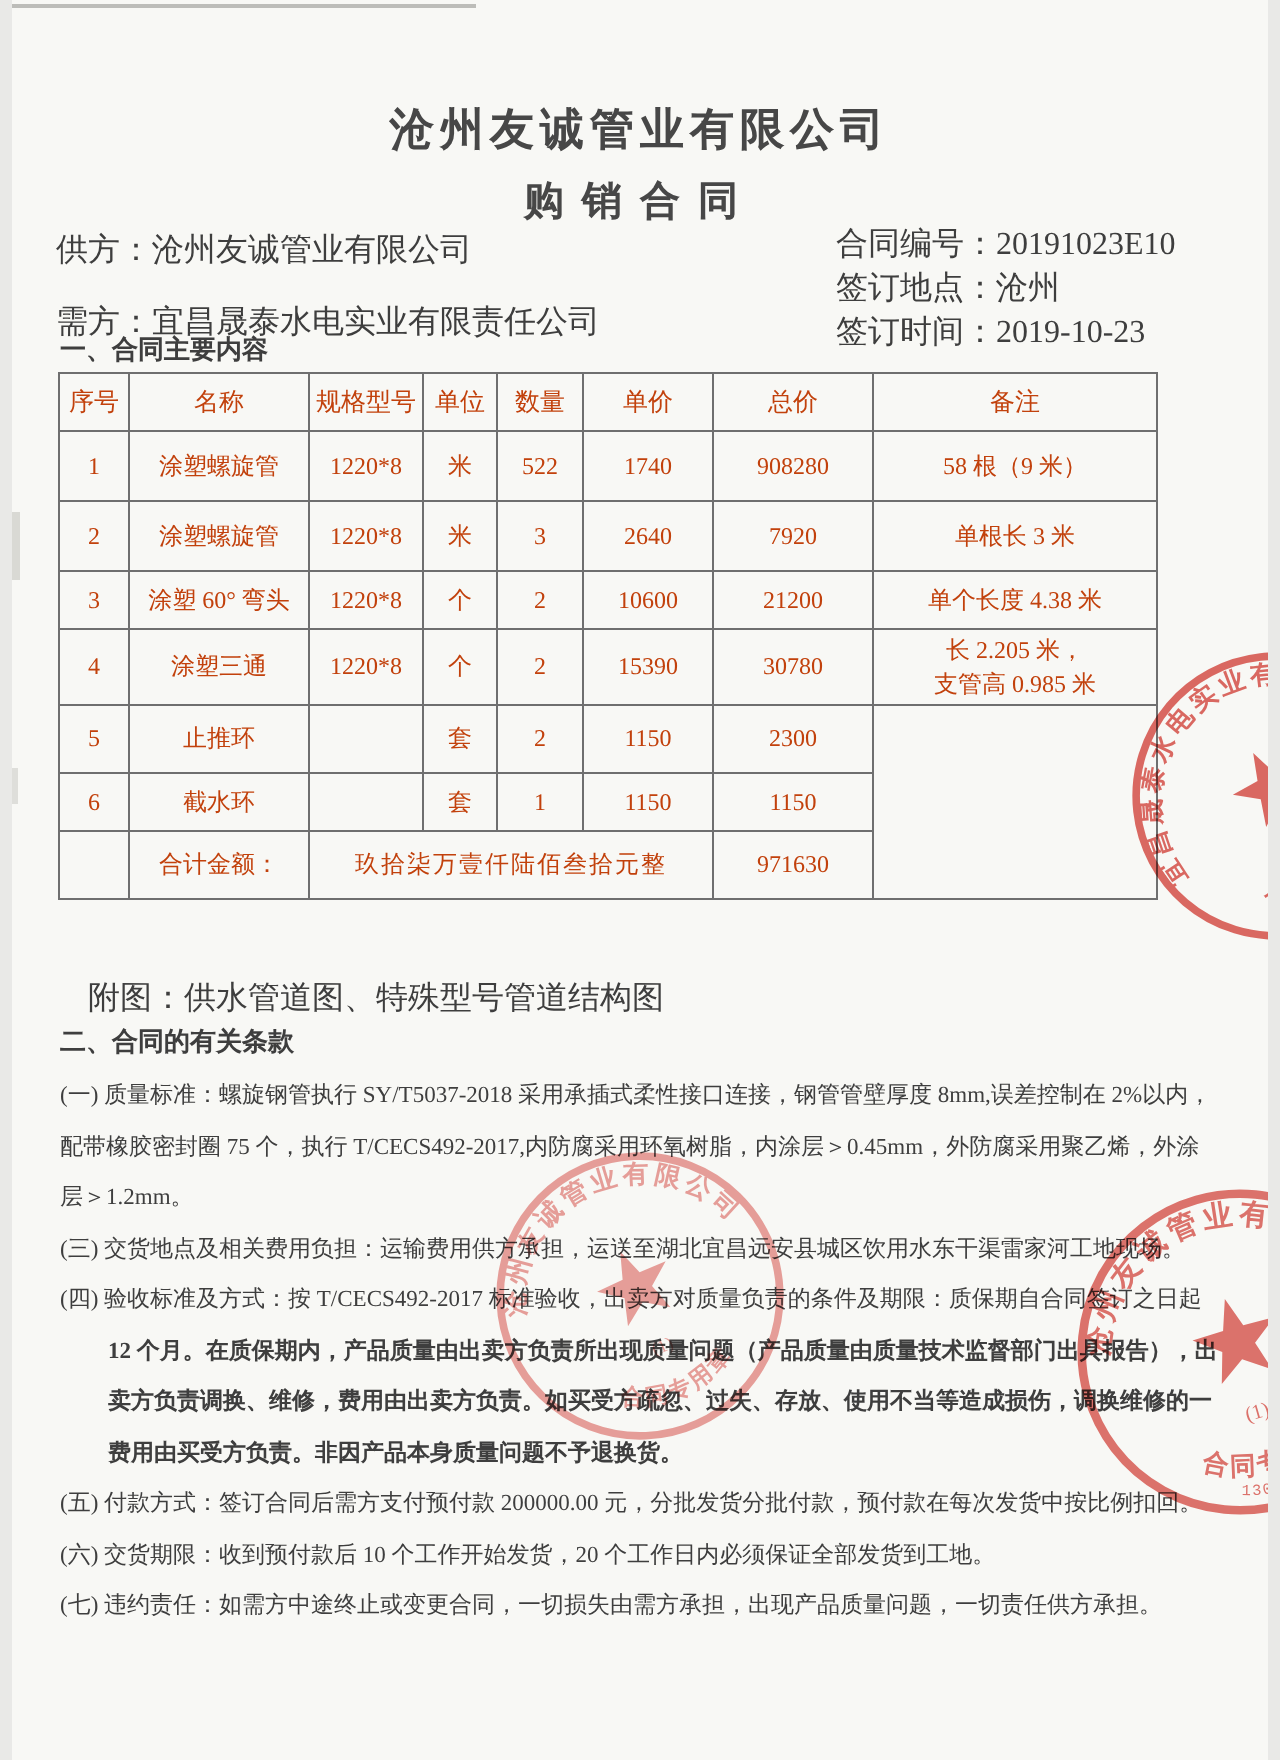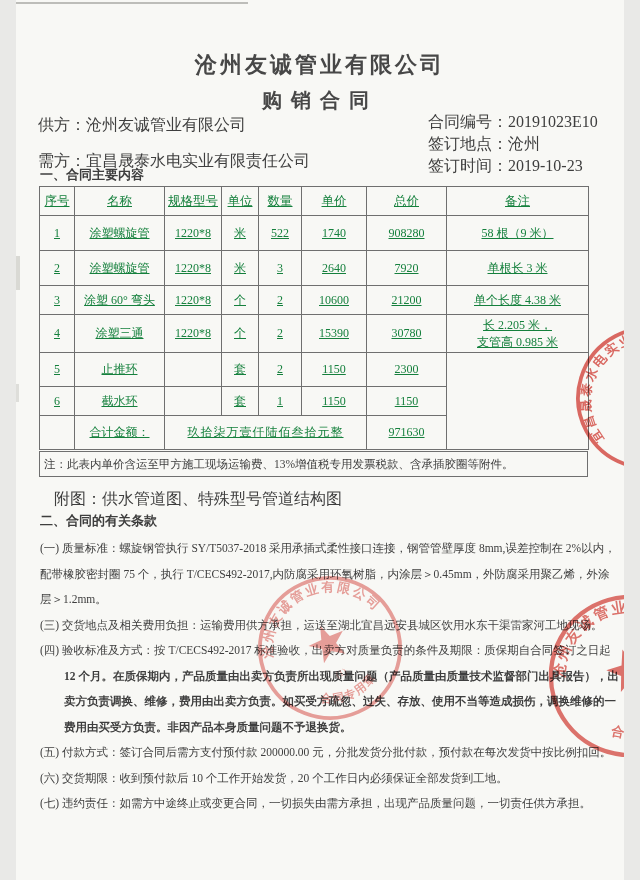--- a/index.html
+++ b/index.html
@@ -1,17 +1,17 @@
 <!DOCTYPE html>
 <html><head>
 <meta charset="utf-8">
 <style>
   html,body{margin:0;padding:0;background:#e9e9e7;}
   .page{position:relative;width:608px;height:880px;margin:0 auto;background:#f8f8f5;
-        overflow:hidden;font-family:"Liberation Serif","DejaVu Serif",serif;color:#3e3e3e;}
+        overflow:hidden;font-family:"Liberation Serif","DejaVu Serif",serif;color:#3e3e3e;padding-left:20px;}
   .abs{position:absolute;}
   .scan-line{left:0;top:2px;width:232px;height:2px;background:#bdbdb9;}
   .smudge{left:0;top:256px;width:4px;height:34px;background:#d9d9d4;}
   .smudge2{left:0;top:384px;width:3px;height:18px;background:#dededa;}
 
   .company-title{left:0;top:50px;width:100%;text-align:center;font-size:22px;
                  font-weight:bold;letter-spacing:3px;color:#474747;}
   .doc-title{left:0;top:87px;width:100%;text-align:center;font-size:20px;
              font-weight:bold;letter-spacing:9px;color:#474747;font-family:Liberation Mono, monospace;}
 
@@ -20,21 +20,21 @@
   .buyer{left:22px;top:151px;}
   .c-no{left:412px;top:112px;}
   .c-place{left:412px;top:134px;}
   .c-date{left:412px;top:156px;}
 
   .sec-title{font-size:13px;font-weight:bold;white-space:nowrap;}
   .sec1{left:24px;top:166px;}
   .sec2{left:24px;top:512px;}
 
   table.items{position:absolute;left:23px;top:186px;width:549px;border-collapse:collapse;
-              table-layout:fixed;font-size:12px;color:#15803d;text-decoration:underline;}
+              table-layout:fixed;font-size:12px;color:#c2410c;}
   .items th,.items td{border:1px solid #6f6f6f;text-align:center;vertical-align:middle;
               padding:0 2px;font-weight:normal;white-space:pre-line;overflow:hidden;}
   .items th{font-size:12.5px;}
   .h29{height:29px;} .h34{height:34px;} .h35{height:35px;} .h38{height:38px;}
   .amt-cn{letter-spacing:1px;}
 
   .note-box{left:23px;top:451px;width:543px;height:24px;border:1px solid #6f6f6f;
             font-size:11.5px;line-height:24px;padding-left:4px;white-space:nowrap;}
   .attach{left:24px;top:489px;font-size:16px;white-space:nowrap;margin-left:14px;}
 
@@ -170,21 +170,20 @@
     </tr>
     <tr class="h34">
       <td></td>
       <td>合计金额：</td>
       <td colspan="4" class="amt-cn">玖拾柒万壹仟陆佰叁拾元整</td>
       <td>971630</td>
     </tr>
   </tbody>
     </table>
 
-  <div class="abs note-box">注：此表内单价含运至甲方施工现场运输费、13%增值税专用发票税款、含承插胶圈等附件。</div>
 
   <div class="abs attach">附图：供水管道图、特殊型号管道结构图</div>
   <div class="abs sec-title sec2">二、合同的有关条款</div>
 
   <div class="abs terms">
     <div class="line">(一) 质量标准：螺旋钢管执行 SY/T5037-2018 采用承插式柔性接口连接，钢管管壁厚度 8mm,误差控制在 2%以内，</div>
     <div class="line">配带橡胶密封圈 75 个，执行 T/CECS492-2017,内防腐采用环氧树脂，内涂层＞0.45mm，外防腐采用聚乙烯，外涂</div>
     <div class="line">层＞1.2mm。</div>
     <div class="line">(三) 交货地点及相关费用负担：运输费用供方承担，运送至湖北宜昌远安县城区饮用水东干渠雷家河工地现场。</div>
     <div class="line">(四) 验收标准及方式：按 T/CECS492-2017 标准验收，出卖方对质量负责的条件及期限：质保期自合同签订之日起</div>

